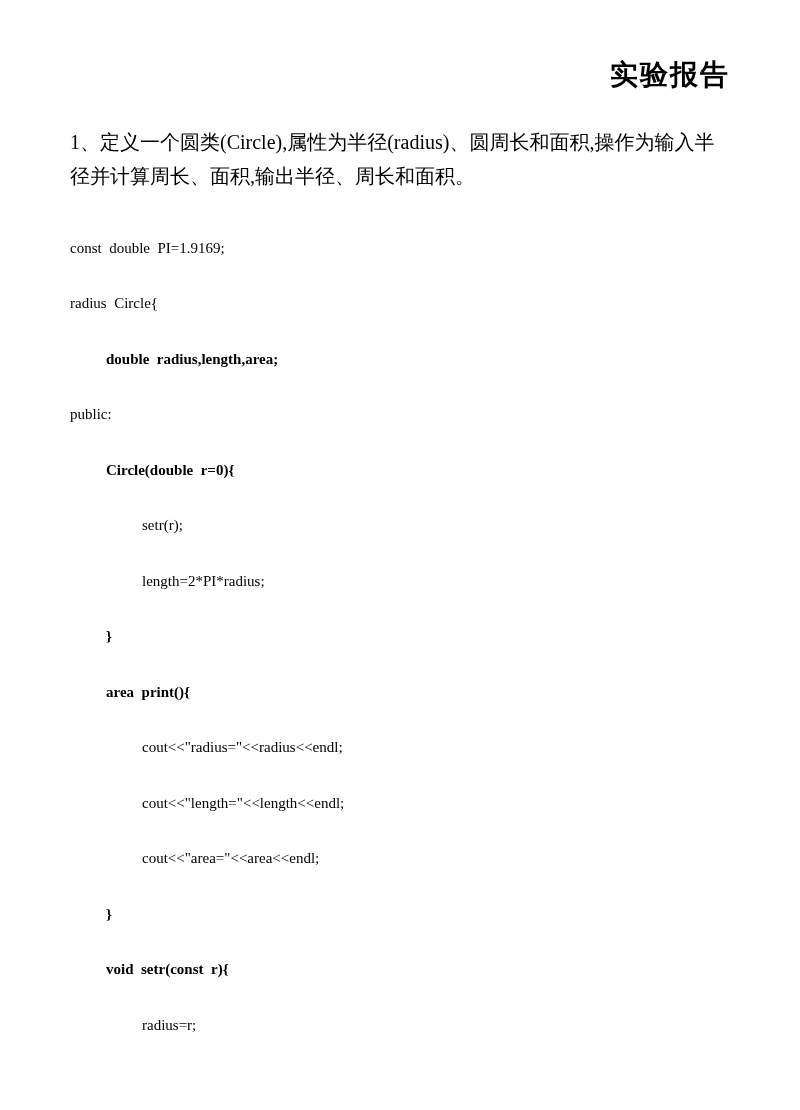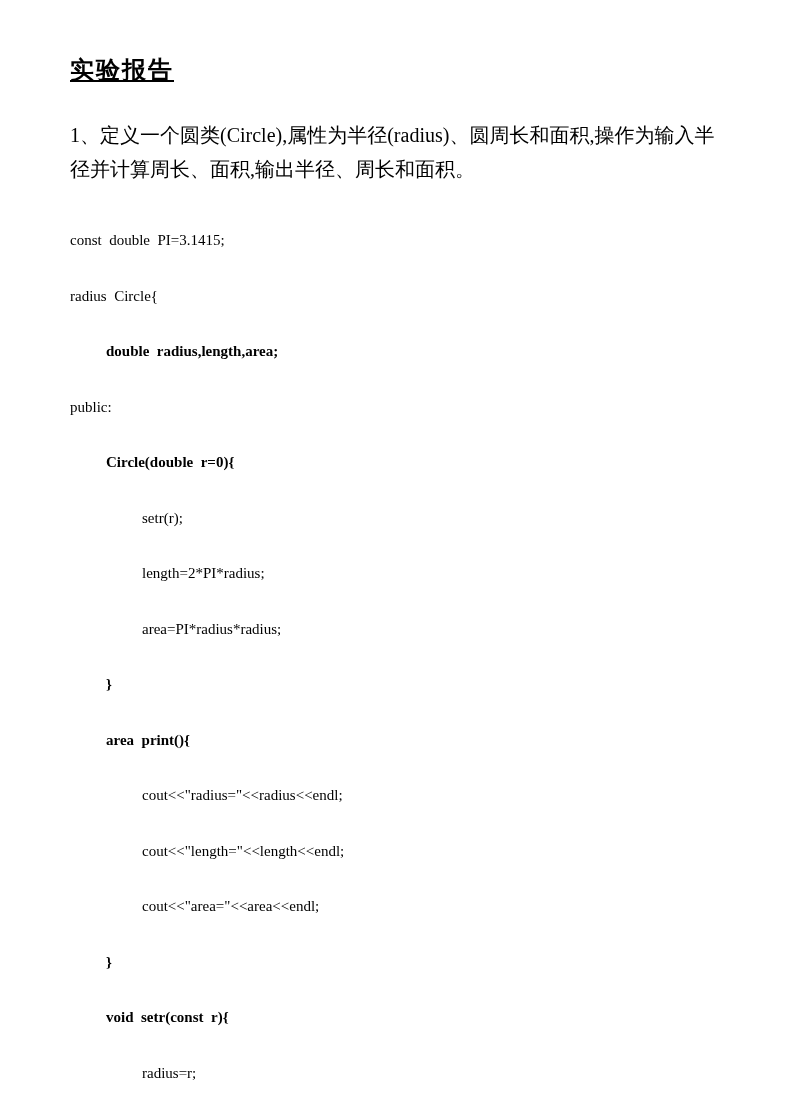--- a/index.html
+++ b/index.html
@@ -8,26 +8,25 @@
     width: 800px;
     height: 1110px;
     background: #ffffff;
     font-family: "Microsoft YaHei", "SimSun", "Times New Roman", serif;
     color: #000;
     padding: 48px 70px 0 70px;
     font-size: 15px;
     line-height: 1.9;
   }
   .title {
-    text-align: left;
-    font-size: 24px;
+    text-align: right;
+    font-size: 28px;
     font-weight: bold;
     margin-bottom: 24px;
     letter-spacing: 2px;
-    text-decoration: underline;
   }
   .problem {
     font-size: 20px;
     line-height: 1.7;
     margin-bottom: 14px;
   }
   .code {
     font-family: "Times New Roman", serif;
     font-size: 15px;
     line-height: 1.85;
@@ -37,28 +36,27 @@
   .i2 { padding-left: 72px; }
 </style>
 </head>
 <body>
 
 <div class="title">实验报告</div>
 
 <div class="problem">1、定义一个圆类(Circle),属性为半径(radius)、圆周长和面积,操作为输入半径并计算周长、面积,输出半径、周长和面积。</div>
 
 <div class="code">
-<div>const  double  PI=3.1415;</div>
+<div>const  double  PI=1.9169;</div>
 <div>radius  Circle{</div>
 <div class="i1">double  radius,length,area;</div>
 <div>public:</div>
 <div class="i1">Circle(double  r=0){</div>
 <div class="i2">setr(r);</div>
 <div class="i2">length=2*PI*radius;</div>
-<div class="i2">area=PI*radius*radius;</div>
 <div class="i1">}</div>
 <div class="i1">area  print(){</div>
 <div class="i2">cout&lt;&lt;"radius="&lt;&lt;radius&lt;&lt;endl;</div>
 <div class="i2">cout&lt;&lt;"length="&lt;&lt;length&lt;&lt;endl;</div>
 <div class="i2">cout&lt;&lt;"area="&lt;&lt;area&lt;&lt;endl;</div>
 <div class="i1">}</div>
 <div class="i1">void  setr(const  r){</div>
 <div class="i2">radius=r;</div>
 
 

